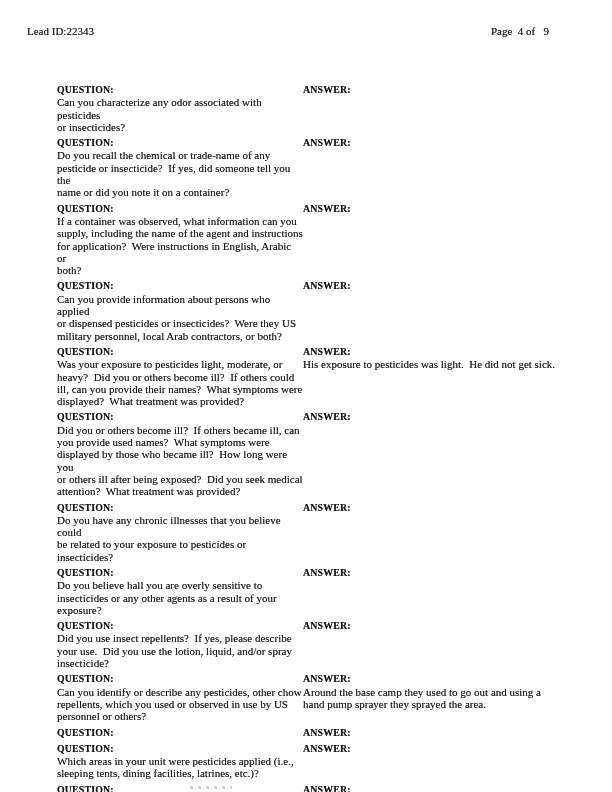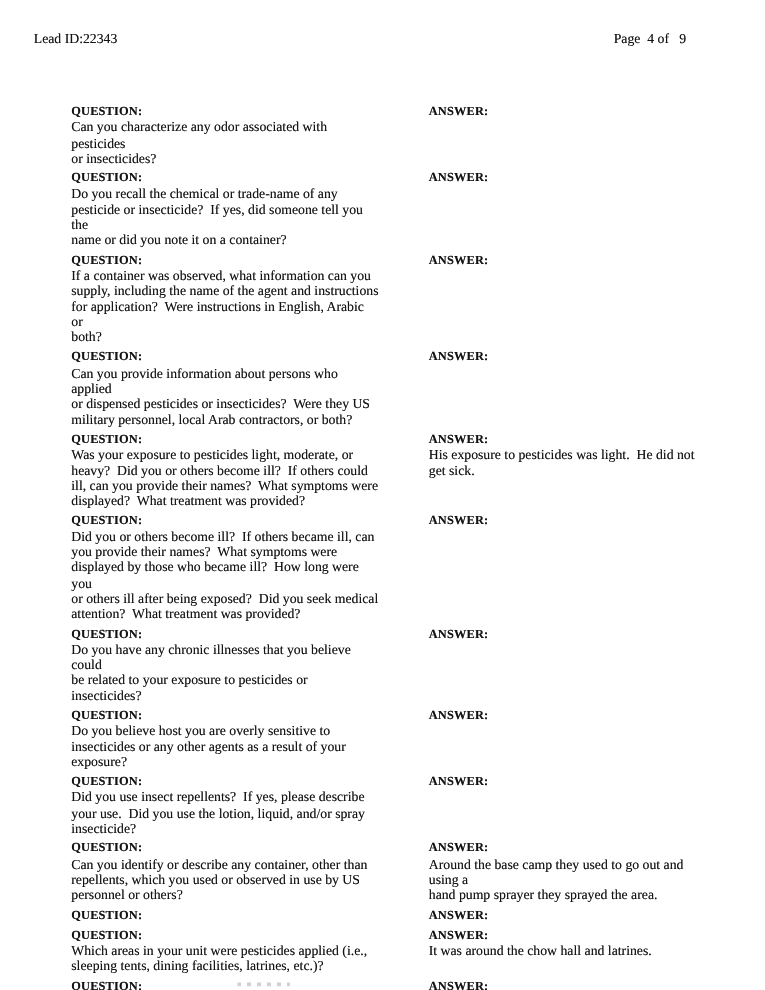--- a/index.html
+++ b/index.html
@@ -18,21 +18,21 @@
     line-height:12px;
     white-space:pre;
   }
   #lead-id { left:27px; top:25px; }
   #page-number { right:63px; top:25px; }
 
   .content {
     position:absolute;
     top:84px; left:57px; right:48px;
   }
-  .qa-row { display:flex; margin-bottom:4px;gap:40px; }
+  .qa-row { display:flex; margin-bottom:4px; }
   .q-col { width:246px; flex:none; }
   .a-col { flex:1; min-width:0; }
   .lbl {
     font-weight:bold;
     font-size:9.9px;
     line-height:12.3px;
     letter-spacing:0.15px;
   }
   .txt {
     font-size:11px;
@@ -126,21 +126,21 @@
     <div class="a-col">
       <div class="lbl">ANSWER:</div>
       <div class="txt">His exposure to pesticides was light.  He did not get sick.</div>
     </div>
   </div>
 
   <div class="qa-row">
     <div class="q-col">
       <div class="lbl">QUESTION:</div>
       <div class="txt">Did you or others become ill?  If others became ill, can
-you provide their names?  What symptoms were
+you provide used names?  What symptoms were
 displayed by those who became ill?  How long were you
 or others ill after being exposed?  Did you seek medical
 attention?  What treatment was provided?</div>
     </div>
     <div class="a-col">
       <div class="lbl">ANSWER:</div>
       <div class="txt"></div>
     </div>
   </div>
 
@@ -152,21 +152,21 @@
     </div>
     <div class="a-col">
       <div class="lbl">ANSWER:</div>
       <div class="txt"></div>
     </div>
   </div>
 
   <div class="qa-row">
     <div class="q-col">
       <div class="lbl">QUESTION:</div>
-      <div class="txt">Do you believe host you are overly sensitive to
+      <div class="txt">Do you believe hall you are overly sensitive to
 insecticides or any other agents as a result of your
 exposure?</div>
     </div>
     <div class="a-col">
       <div class="lbl">ANSWER:</div>
       <div class="txt"></div>
     </div>
   </div>
 
   <div class="qa-row">
@@ -178,21 +178,21 @@
     </div>
     <div class="a-col">
       <div class="lbl">ANSWER:</div>
       <div class="txt"></div>
     </div>
   </div>
 
   <div class="qa-row">
     <div class="q-col">
       <div class="lbl">QUESTION:</div>
-      <div class="txt">Can you identify or describe any container, other than
+      <div class="txt">Can you identify or describe any pesticides, other chow
 repellents, which you used or observed in use by US
 personnel or others?</div>
     </div>
     <div class="a-col">
       <div class="lbl">ANSWER:</div>
       <div class="txt">Around the base camp they used to go out and using a
 hand pump sprayer they sprayed the area.</div>
     </div>
   </div>
 
@@ -206,21 +206,20 @@
   </div>
 
   <div class="qa-row">
     <div class="q-col">
       <div class="lbl">QUESTION:</div>
       <div class="txt">Which areas in your unit were pesticides applied (i.e.,
 sleeping tents, dining facilities, latrines, etc.)?</div>
     </div>
     <div class="a-col">
       <div class="lbl">ANSWER:</div>
-      <div class="txt">It was around the chow hall and latrines.</div>
     </div>
   </div>
 
   <div class="qa-row">
     <div class="q-col">
       <div class="lbl">QUESTION:</div>
     </div>
     <div class="a-col">
       <div class="lbl">ANSWER:</div>
     </div>

